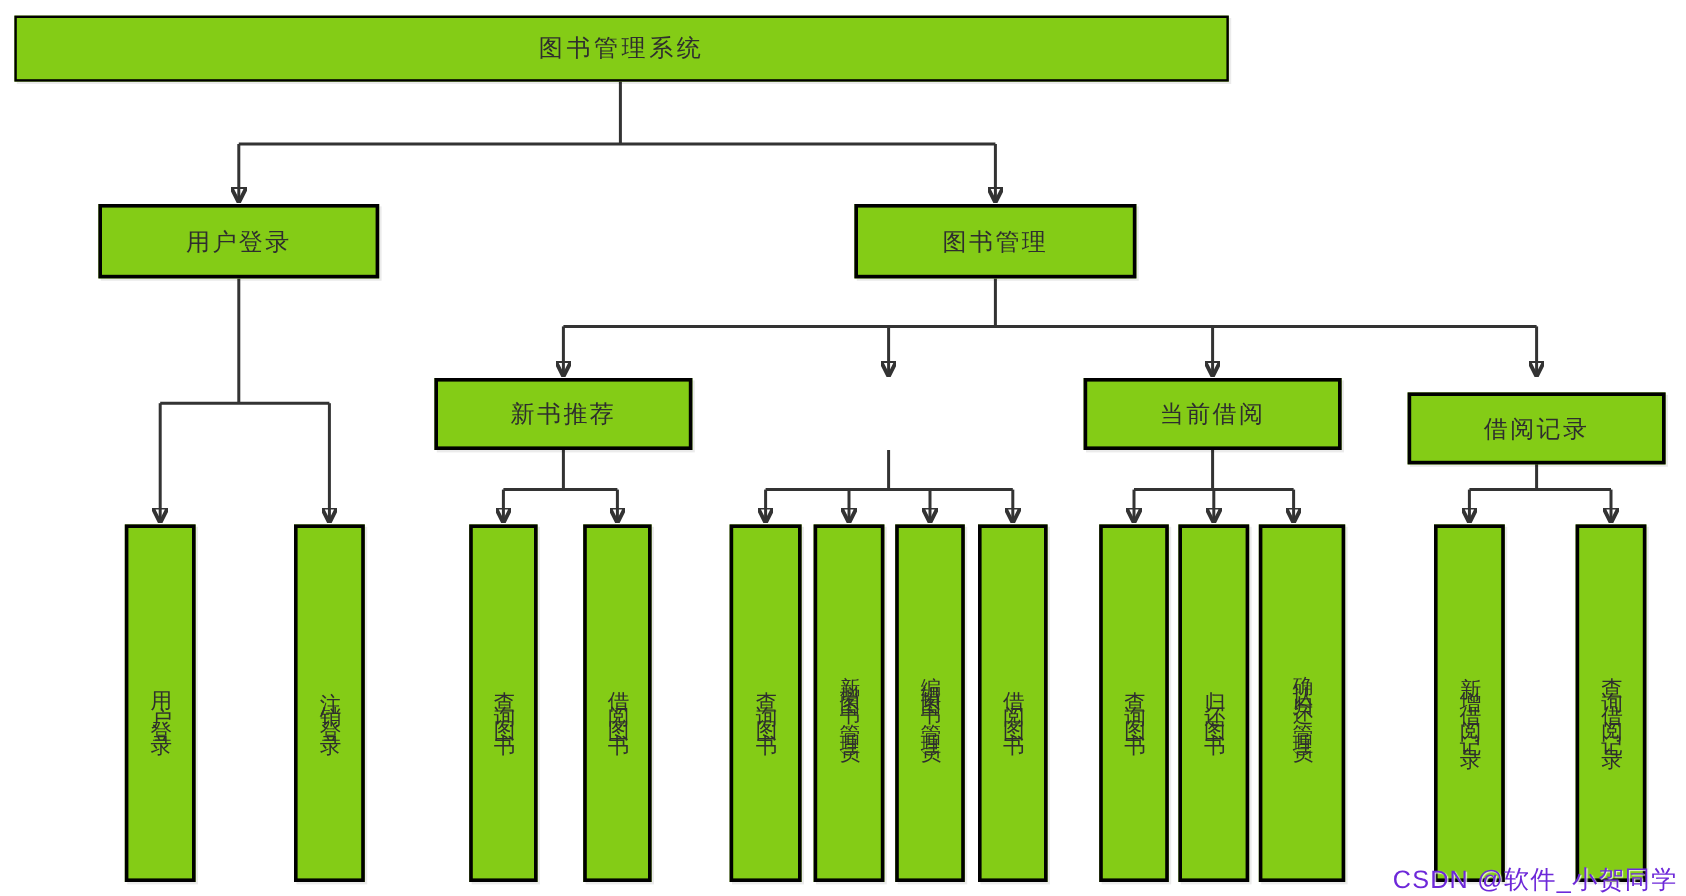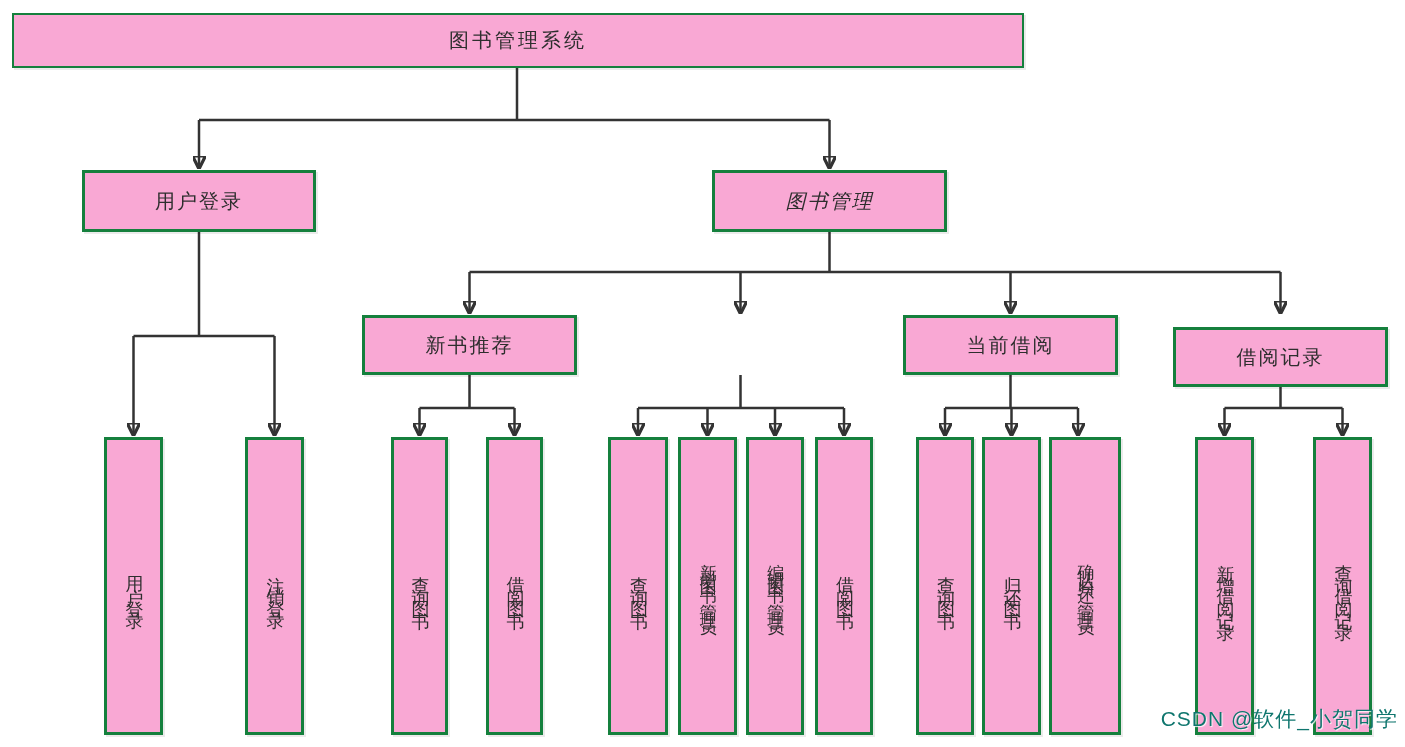--- a/index.html
+++ b/index.html
@@ -18,22 +18,22 @@
     z-index: 0;
   }
   svg.connectors path, svg.connectors line {
     stroke: #333333;
     stroke-width: 2.5;
     fill: none;
   }
   .node {
     position: absolute;
     box-sizing: border-box;
-    border: 3px solid #15803d;
-    background: #f9a8d4;
+    border: 3px solid #000000;
+    background: #84cc16;
     display: flex;
     align-items: center;
     justify-content: center;
     color: #2e2e2e;
     z-index: 1;
     box-shadow: 2px 2px 0 rgba(0,0,0,0.08);
   }
   .node.root {
     border-width: 2px;
     font-size: 20px;
@@ -54,23 +54,23 @@
     line-height: 1.1;
     white-space: nowrap;
   }
   .leaf.long .vtext {
     font-size: 17px;
     letter-spacing: 8px;
   }
   .watermark {
     position: absolute;
     right: 7px;
-    bottom: 14px;
+    bottom: 0;
     font-size: 21px;
-    color: #0f766e;
+    color: #6d28d9;
     letter-spacing: 1px;
     text-shadow: 1px 1px 1px rgba(255,255,255,0.9);
     z-index: 5;
   }
 </style>
 </head>
 <body>
 
 <div class="canvas">
 
@@ -125,21 +125,21 @@
     <g>
       <path d="M1280.5 375 V408 M1224.5 408 H1342.5"></path>
       <line x1="1224.5" y1="408" x2="1224.5" y2="434" marker-end="url(#arr)"></line>
       <line x1="1342.5" y1="408" x2="1342.5" y2="434" marker-end="url(#arr)"></line>
     </g>
   </svg>
 
   <div class="node root" style="left:12px; top:13px; width:1012px; height:55px;">图书管理系统</div>
 
   <div class="node branch" style="left:82px; top:170px; width:234px; height:62px;">用户登录</div>
-  <div class="node branch" style="left:712px; top:170px; width:235px; height:62px;font-style:italic;">图书管理</div>
+  <div class="node branch" style="left:712px; top:170px; width:235px; height:62px;">图书管理</div>
 
   <div class="node branch" style="left:362px; top:315px; width:215px; height:60px;">新书推荐</div>
   <div class="node branch" style="left:903px; top:315px; width:215px; height:60px;font-family:Liberation Mono, monospace;">当前借阅</div>
   <div class="node branch" style="left:1173px; top:315px; width:215px; height:60px;margin-top:12px;">借阅记录</div>
 
   <div class="node leaf" style="left:104px; width:59px;">
     <span class="vtext">用户登录</span>
   </div>
   <div class="node leaf" style="left:245px; width:59px;">
     <span class="vtext">注销登录</span>

